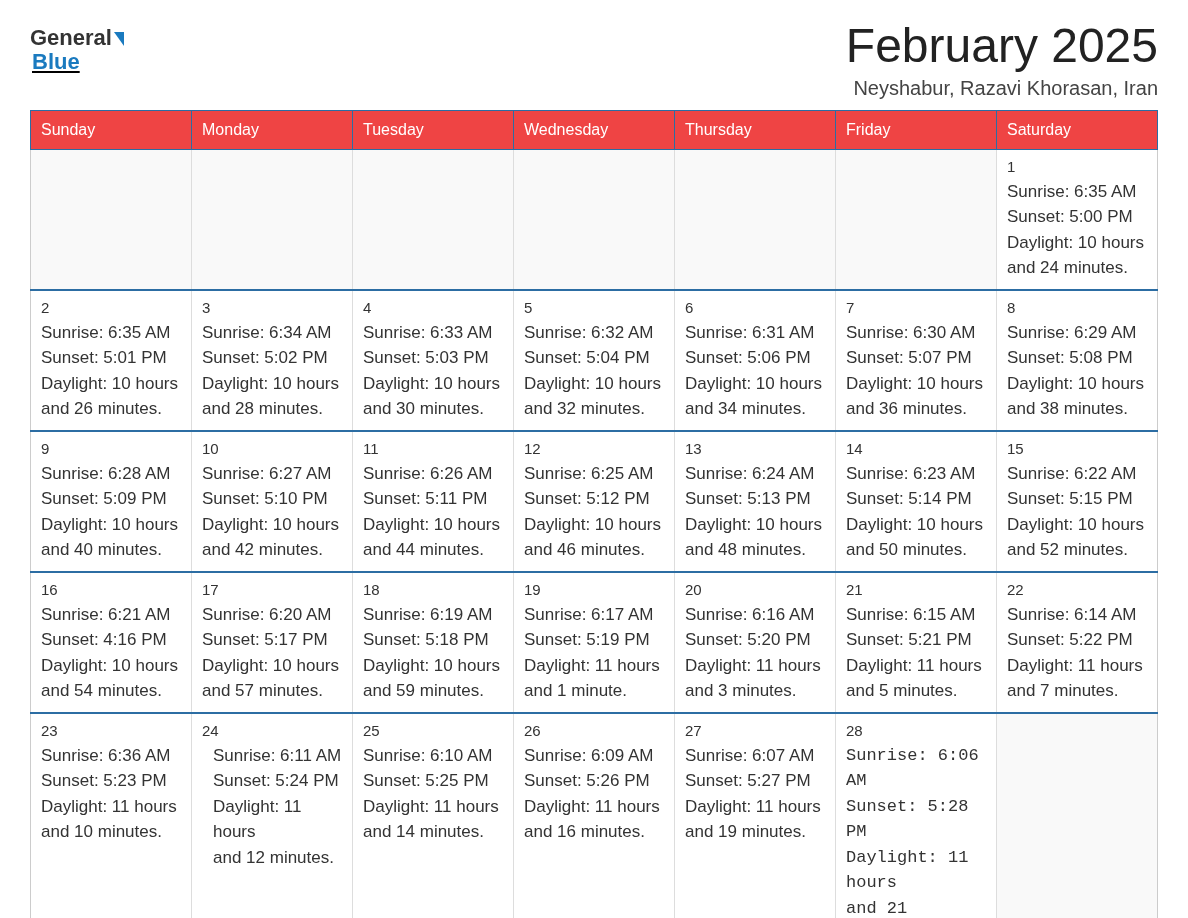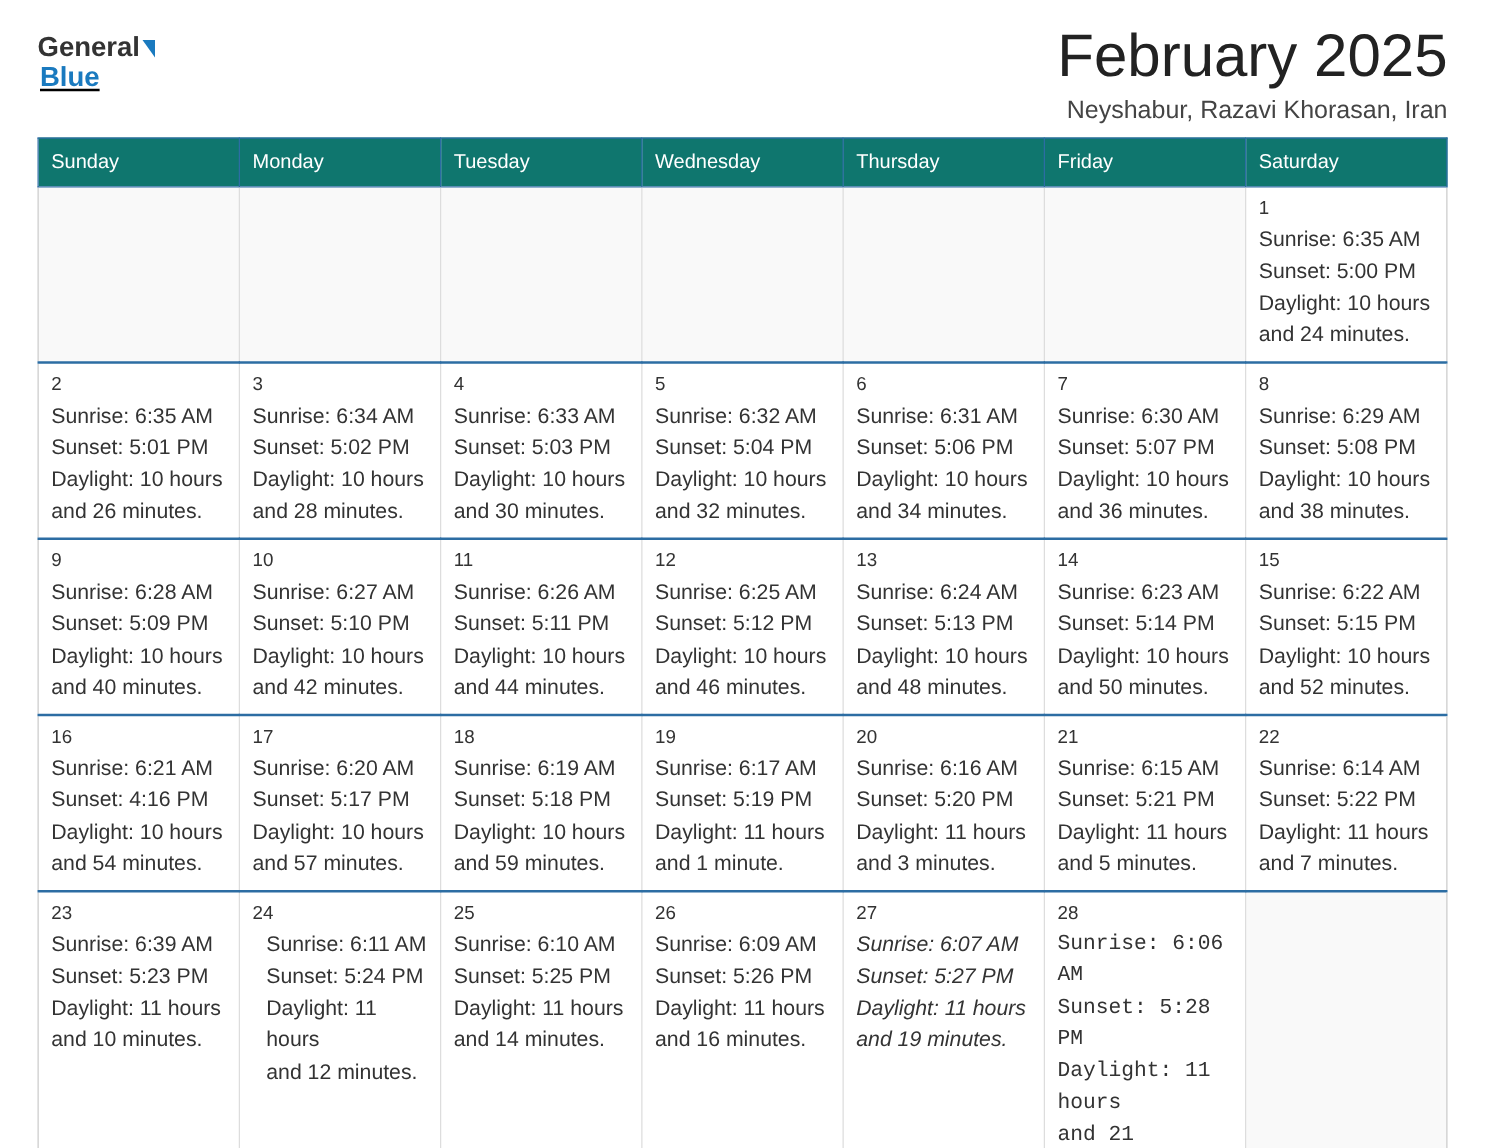--- a/index.html
+++ b/index.html
@@ -61,21 +61,21 @@
       font-size: 20px;
       color: #444;
       margin-top: 4px;
     }
     .calendar {
       width: 100%;
       border-collapse: collapse;
       margin-top: 10px;
     }
     .calendar thead tr {
-      background-color: #0f766e;
+      background-color: #ef4444;
     }
     .calendar thead th {
       color: #fff;
       font-size: 16px;
       font-weight: normal;
       padding: 10px 10px;
       text-align: left;
       border: 1px solid #2c6da3;
     }
     .calendar tbody tr {
@@ -307,21 +307,21 @@
           <span class="day-number">22</span>
           <div class="day-info" style="white-space: pre-line;">Sunrise: 6:14 AM
 Sunset: 5:22 PM
 Daylight: 11 hours
 and 7 minutes.</div>
         </td>
       </tr>
       <tr>
         <td>
           <span class="day-number">23</span>
-          <div class="day-info" style="white-space: pre-line;">Sunrise: 6:39 AM
+          <div class="day-info" style="white-space: pre-line;">Sunrise: 6:36 AM
 Sunset: 5:23 PM
 Daylight: 11 hours
 and 10 minutes.</div>
         </td>
         <td>
           <span class="day-number">24</span>
           <div class="day-info" style="white-space: pre-line; margin-left: 11px;">Sunrise: 6:11 AM
 Sunset: 5:24 PM
 Daylight: 11 hours
 and 12 minutes.</div>
@@ -335,21 +335,21 @@
         </td>
         <td>
           <span class="day-number">26</span>
           <div class="day-info" style="white-space: pre-line;">Sunrise: 6:09 AM
 Sunset: 5:26 PM
 Daylight: 11 hours
 and 16 minutes.</div>
         </td>
         <td>
           <span class="day-number">27</span>
-          <div class="day-info" style="white-space: pre-line; font-style: italic;">Sunrise: 6:07 AM
+          <div class="day-info" style="white-space: pre-line;">Sunrise: 6:07 AM
 Sunset: 5:27 PM
 Daylight: 11 hours
 and 19 minutes.</div>
         </td>
         <td>
           <span class="day-number">28</span>
           <div class="day-info" style="white-space: pre-line; font-family: Liberation Mono, monospace;">Sunrise: 6:06 AM
 Sunset: 5:28 PM
 Daylight: 11 hours
 and 21 minutes.</div>

